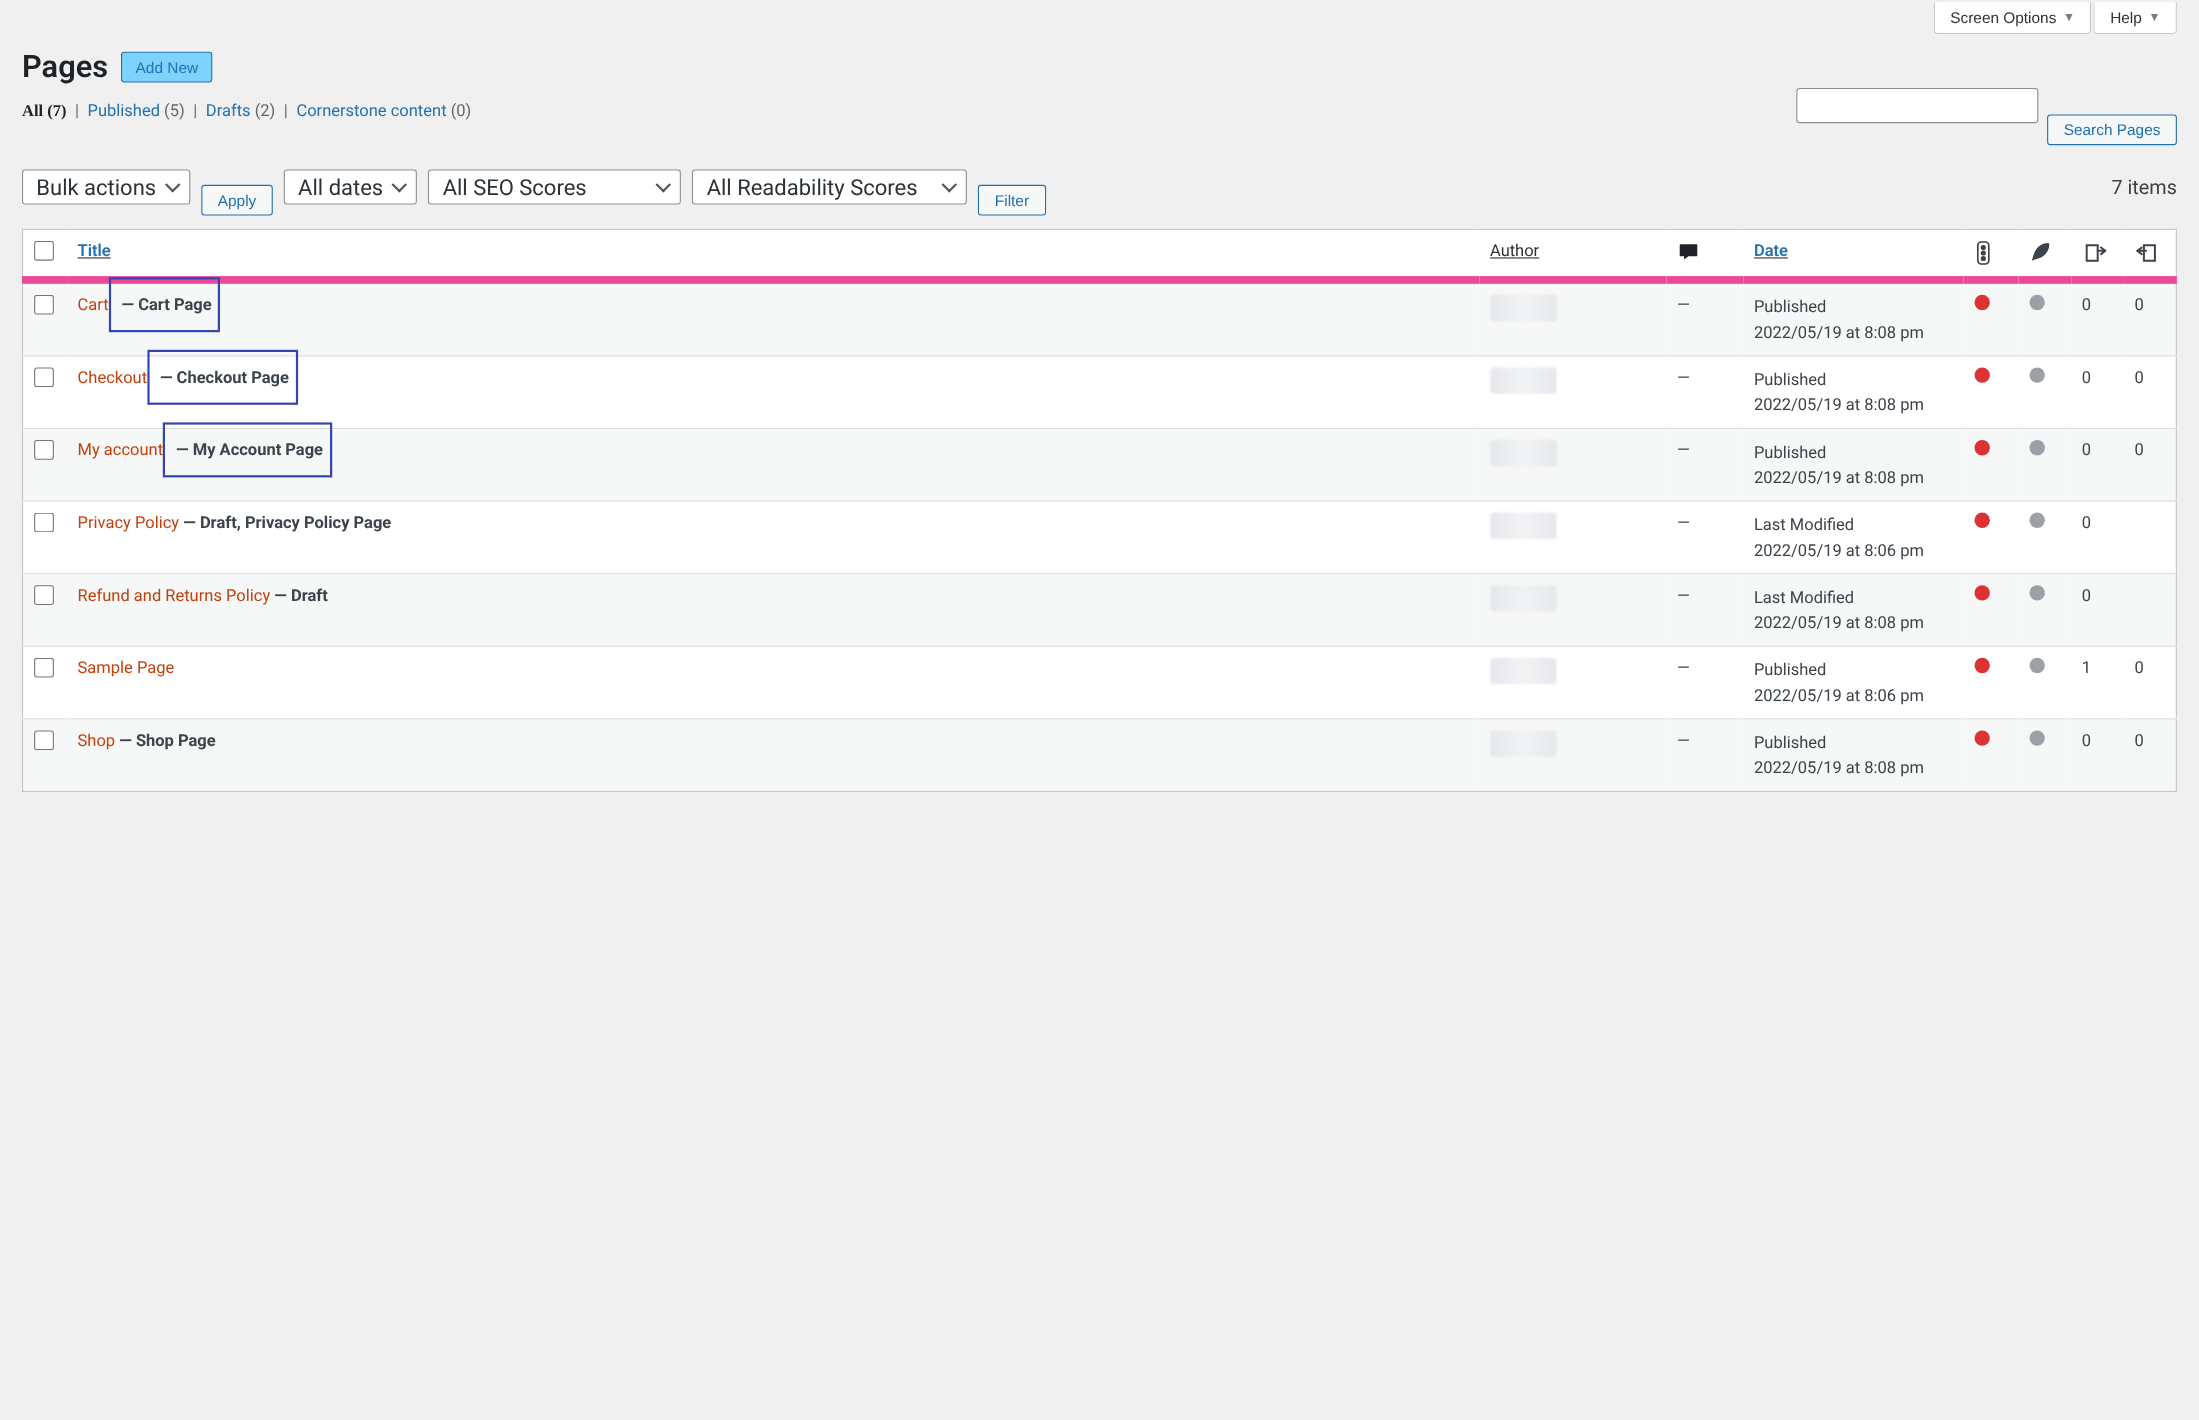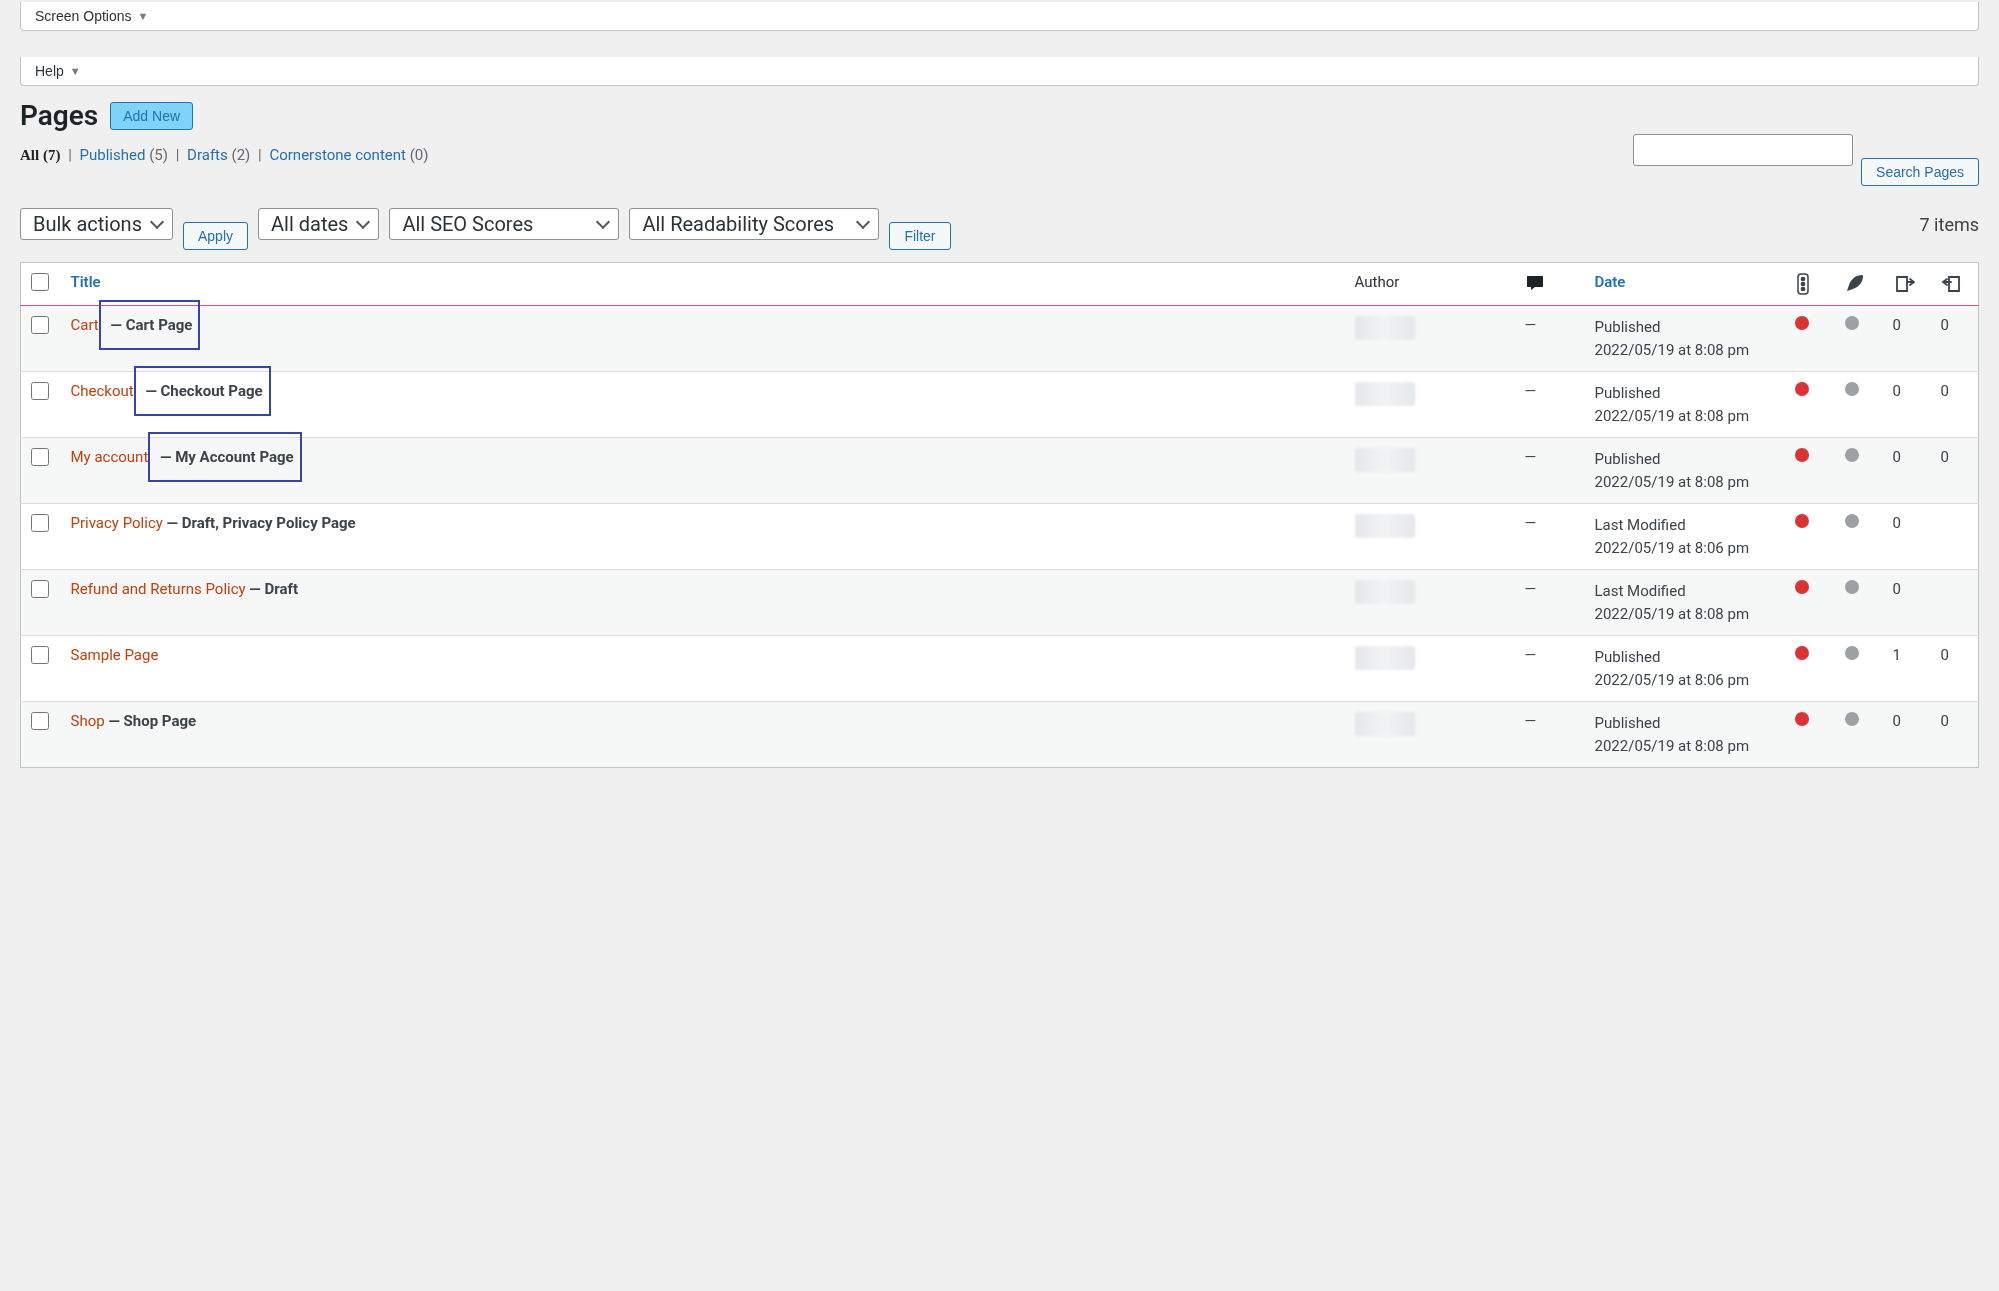--- a/index.html
+++ b/index.html
@@ -6,23 +6,22 @@
 body {
   background: #f0f0f1;
   font-family: -apple-system, BlinkMacSystemFont, "Segoe UI", Roboto, sans-serif;
   font-size: 13px;
   color: #3c434a;
   padding: 0 20px 20px 20px;
 }
 .top-right {
   display: flex;
   justify-content: flex-end;
-  gap: 26px;
+  gap: 2px;
   padding: 2px 0 8px;
-  flex-direction: column;
 }
 .screen-btn {
   background: #fff;
   border: 1px solid #c3c4c7;
   border-top: none;
   border-radius: 0 0 4px 4px;
   padding: 6px 14px;
   font-size: 14px;
   color: #2c3338;
   cursor: pointer;
@@ -105,23 +104,24 @@
   border-collapse: collapse;
   table-layout: fixed;
 }
 table.wp-list th, table.wp-list td {
   padding: 10px 10px;
   vertical-align: top;
   text-align: left;
   font-size: 15px;
 }
 table.wp-list thead th {
-  border-bottom: 1px solid #ec4899;
+  border-bottom: 7px solid #ec4899;
   font-weight: 400;
   color: #2c3338;
+  text-decoration: underline;
 }
 table.wp-list thead th a { color: #2271b1; text-decoration: none; font-weight: 600; }
 table.wp-list tbody tr { border-top: 1px solid #dcdcde; }
 table.wp-list tbody tr:nth-child(odd) { background: #f6f7f7; }
 .col-cb { width: 40px; text-align: center; }
 .col-title { width: auto; }
 .col-author { width: 170px; }
 .col-comments { width: 70px; text-align: center; }
 .col-date { width: 200px; }
 .col-seo1 { width: 50px; text-align: center; }

